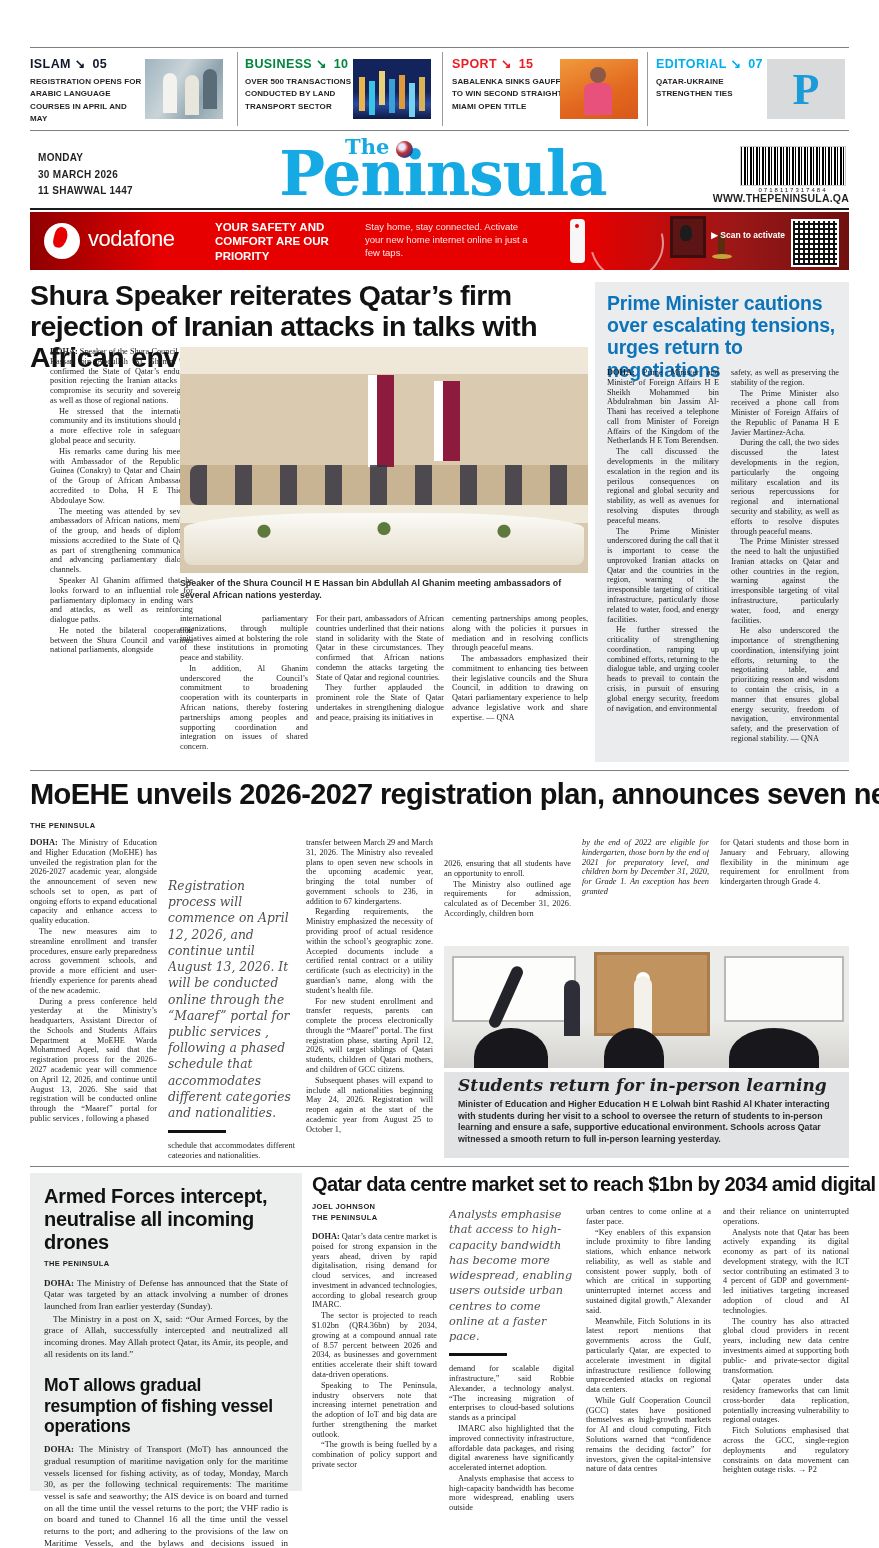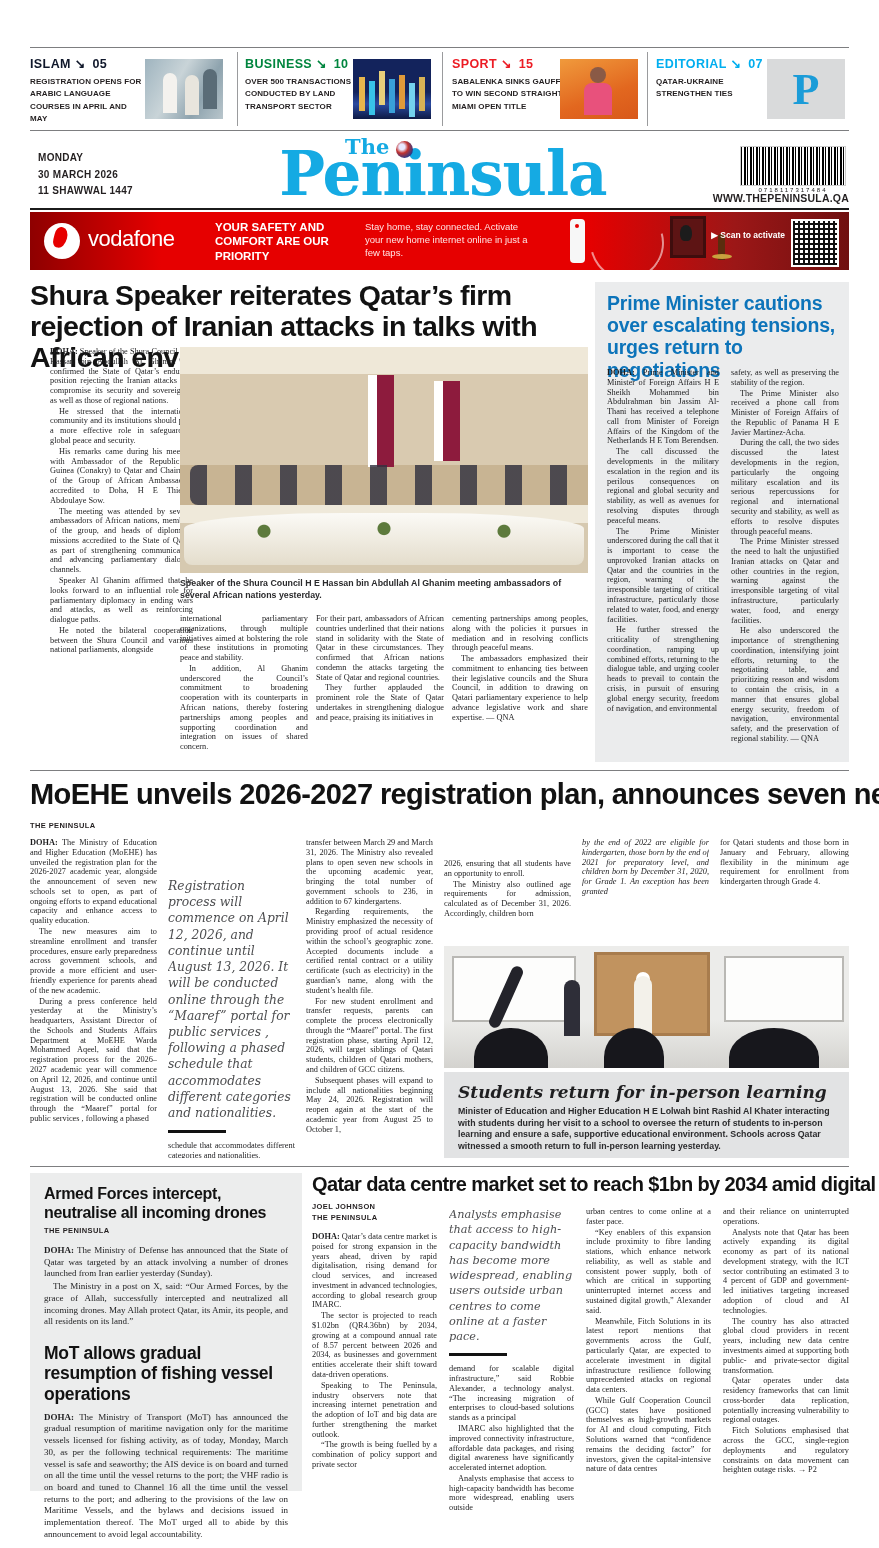--- a/index.html
+++ b/index.html
@@ -54,21 +54,21 @@
   .bottle:before{content:"";position:absolute;left:-6px;top:20px;width:20px;height:5px;border-radius:50%;background:#c9a23e;}
   .scan{position:absolute;right:64px;top:18px;font-size:8.5px;font-weight:bold;text-align:right;line-height:1.3;}
   .qr{position:absolute;right:10px;top:7px;width:44px;height:44px;background:#fff;
       background-image:repeating-linear-gradient(0deg,#111 0 2px,transparent 2px 5px),repeating-linear-gradient(90deg,#111 0 2px,#fff 2px 5px);
       border:2px solid #fff;}
   
   .hl{font-weight:bold;color:#121212;letter-spacing:-.6px;}
   .hl1{font-size:28.5px;line-height:1.08;}
   .hl2{font-size:19.5px;line-height:1.14;color:#0d74ba;letter-spacing:-.2px;}
   .hl3{font-size:29px;line-height:1.05;white-space:nowrap;}
-  .hl4{font-size:16px;line-height:1.16;letter-spacing:-.3px;}
+  .hl4{font-size:20px;line-height:1.16;letter-spacing:-.3px;}
   .hl5{font-size:20px;line-height:1.1;white-space:nowrap;}
   .col{font-family:"Liberation Serif",serif;font-size:8.3px;line-height:1.18;text-align:justify;color:#1d1d1f;overflow:hidden;}
   .col p{margin:0 0 1px 0;}
   .col p + p{text-indent:9px;}
   .byline{font-size:7.5px;font-weight:bold;letter-spacing:.4px;color:#231f20;}
   .caption{font-size:8.8px;font-weight:bold;line-height:1.32;color:#2b2b2d;}
   .quote{font-family:"DejaVu Serif",serif;font-style:italic;color:#4d4e50;overflow:hidden;}
   .q-rule{width:58px;height:3px;background:#121212;margin:9px 0 8px 0;}
   .graybox{background:#ebeced;}
   
@@ -259,21 +259,21 @@
     <div class="cl-board" style="left:280px;width:116px;"></div>
     <div class="cl-cork"></div>
     <div class="cl-teacher"></div>
     <div class="cl-official"></div>
     <div class="cl-arm"></div>
     <div class="cl-head" style="left:30px;"></div>
     <div class="cl-head" style="left:160px;width:60px;"></div>
     <div class="cl-head" style="right:30px;width:90px;"></div>
   </div>
 
-  <div class="abs" style="left:444px;top:1072px;width:405px;height:86px;background:#e2e3e4;box-sizing:border-box;padding:10px 14px;">
+  <div class="abs" style="left:444px;top:1072px;width:405px;height:86px;background:#e2e3e4;box-sizing:border-box;padding:3px 14px;">
     <div class="cap-title">Students return for in-person learning</div>
     <div class="caption" style="margin-top:4px;">Minister of Education and Higher Education H E Lolwah bint Rashid Al Khater interacting with students during her visit to a school to oversee the return of students to in-person learning and ensure a safe, supportive educational environment. Schools across Qatar witnessed a smooth return to full in-person learning yesterday.</div>
   </div>
 
   <div class="hrule" style="left:30px;top:1166px;width:819px;"></div>
 
   <div class="abs graybox" style="left:30px;top:1173px;width:272px;height:318px;box-sizing:border-box;padding:12px 14px;background:#eceded;">
     <div class="hl hl4">Armed Forces intercept, neutralise all incoming drones</div>
     <div class="byline" style="margin:4px 0 10px 0;">THE PENINSULA</div>
     <div class="col" style="font-size:9px;line-height:1.3;">

